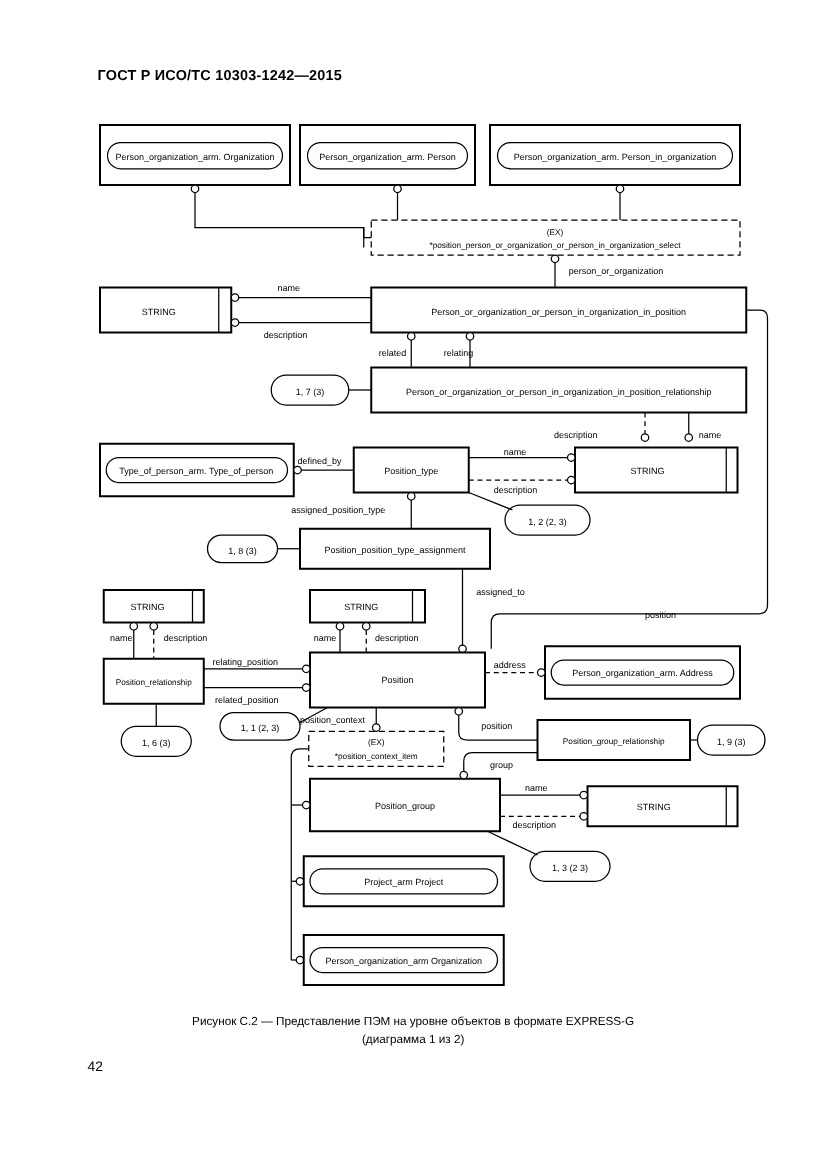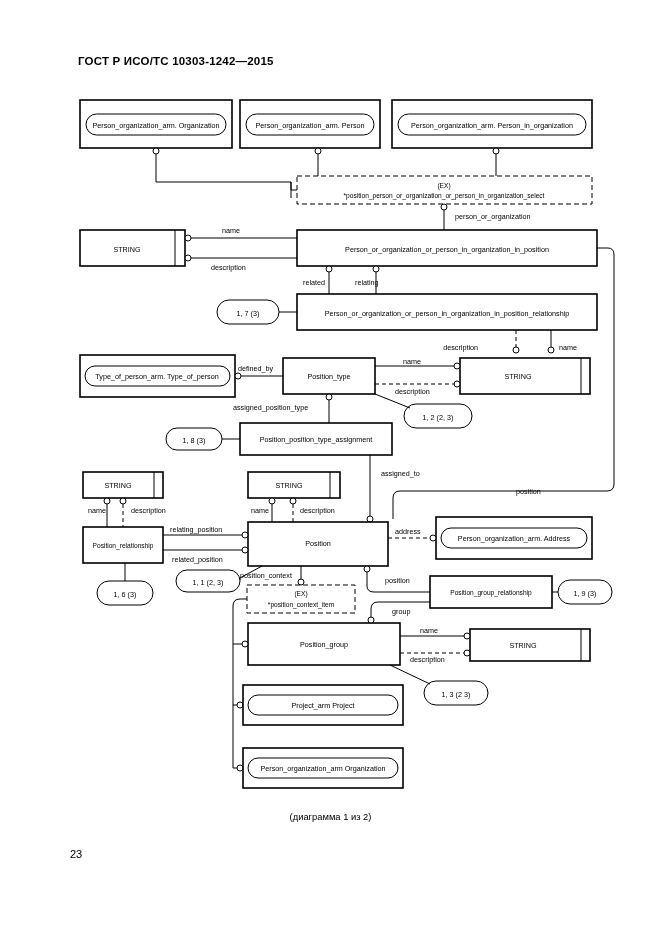--- a/index.html
+++ b/index.html
@@ -64,21 +64,21 @@
   .lnd { stroke: #000; stroke-width: 1; fill: none; stroke-dasharray: 4 3; }
   .circ { fill: #fff; stroke: #000; stroke-width: 1; }
   .thick { stroke: #000; stroke-width: 1.6; fill: #fff; }
 </style>
 </head>
 <body>
 
 <div id="page">
 
   <div class="hdr">ГОСТ Р ИСО/ТС 10303-1242—2015</div>
-  <div class="pagenum">23</div>
+  <div class="pagenum">42</div>
 
   <svg id="diagram" viewBox="0 0 661 935">
 
     <g>
       <rect class="thick" x="80" y="100" width="152" height="48"></rect>
       <rect class="bx" x="86" y="114" width="140" height="21" rx="10.5"></rect>
       <text class="lbl" x="156" y="128" text-anchor="middle">Person_organization_arm. Organization</text>
     </g>
     <g>
       <rect class="thick" x="240" y="100" width="140" height="48"></rect>
@@ -371,16 +371,17 @@
     </g>
     <g>
       <rect class="thick" x="243" y="748" width="160" height="40"></rect>
       <rect class="bx" x="248" y="758" width="150" height="20" rx="10"></rect>
       <text class="lbl" x="323" y="771" text-anchor="middle">Person_organization_arm  Organization</text>
     </g>
 
   </svg>
 
   <div class="caption">
+    <div>Рисунок С.2 — Представление ПЭМ на уровне объектов в формате EXPRESS-G</div>
     <div>(диаграмма 1 из 2)</div>
   </div>
 
 </div>
 
 </body></html>

